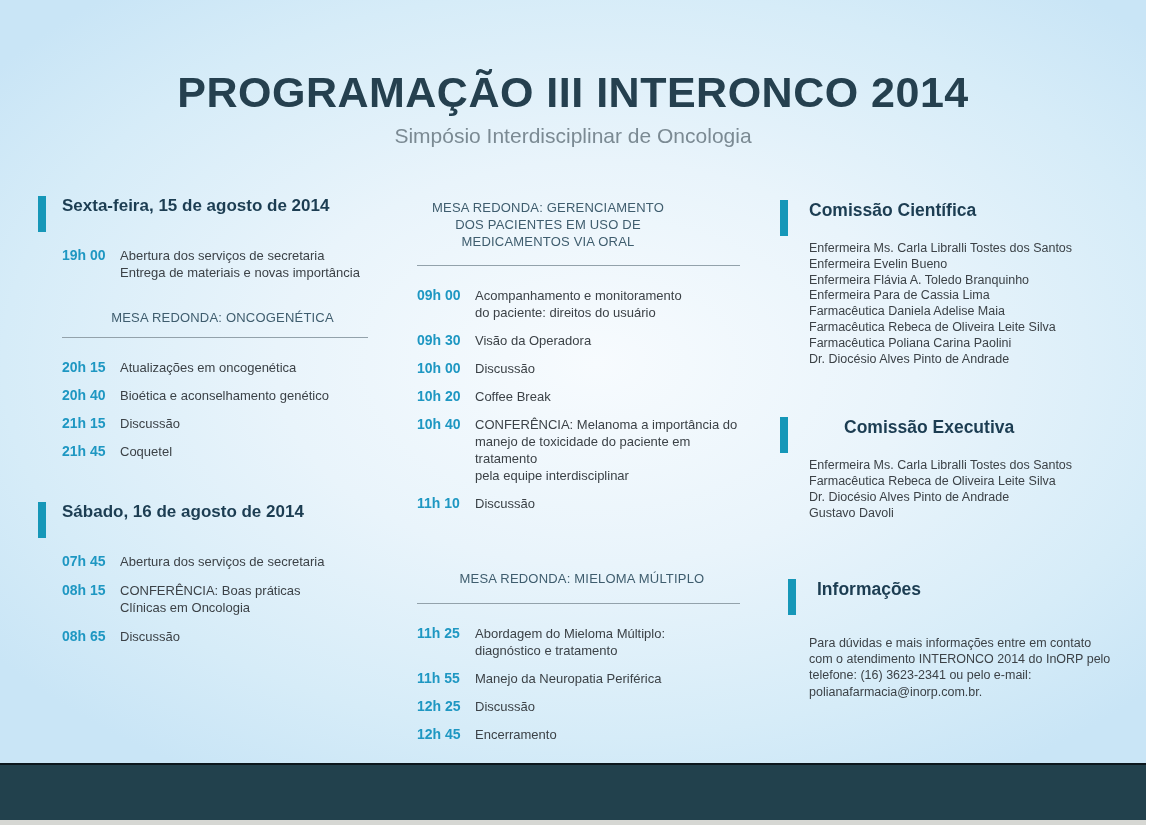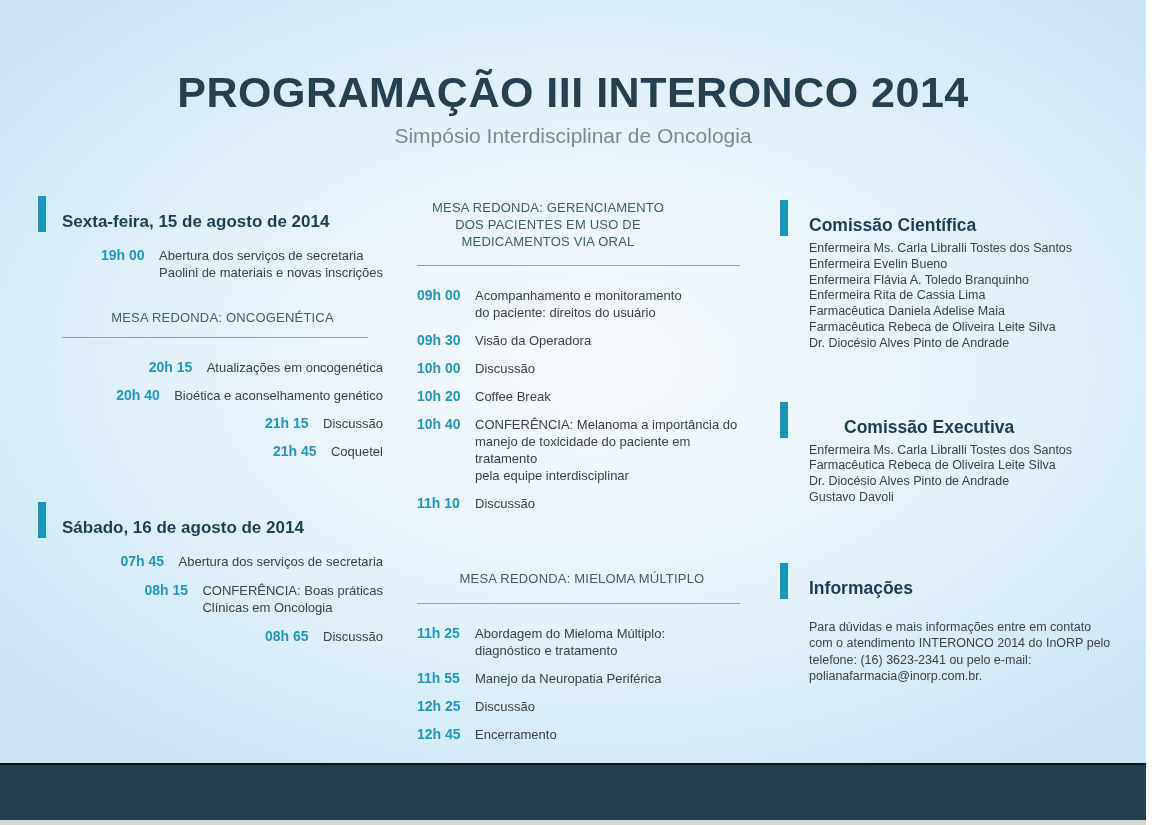--- a/index.html
+++ b/index.html
@@ -14,54 +14,54 @@
   .hdr h1 { font-size:43px; font-weight:bold; color:#25404f; letter-spacing:0.5px; }
   .hdr .sub { font-size:21px; color:#7b8a93; margin-top:7px; }
 
   
   .col { position:absolute; }
   .col-left   { left:38px;  top:196px; width:345px; }
   .col-middle { left:417px; top:199px; width:330px; }
   .col-right  { left:780px; top:200px; width:370px; }
 
   
-  .bar-header { display:flex; align-items:flex-end; }
+  .bar-header { display:flex; align-items:flex-start; }
   .accent-bar { width:8px; height:36px; background:#1697b8; flex:0 0 8px; }
   .bar-header h2 { font-size:17px; font-weight:bold; color:#1c3d52; margin-left:16px; }
   .col-right .bar-header h2 { margin-left:21px; font-size:17.5px; }
 
   
   .mesa-title { font-size:13px; color:#3f5d6e; line-height:1.32; letter-spacing:0.2px;text-align:center; }
   .rule { border:0; border-top:1px solid #93a2ab; height:0; }
 
   
   .row { display:flex; align-items:flex-start; }
   .time { flex:0 0 58px; font-size:14px; font-weight:bold; color:#1e97c2; line-height:17px; }
   .desc { font-size:13px; color:#3c4247; line-height:17px; }
   .desc .line { display:block; }
   .speaker { display:block; font-size:11.5px; color:#8b959c; line-height:15px; margin-top:1px; }
 
   
   .col-left .sched { margin-left:24px; margin-top:15px; }
-  .col-left .row { margin-bottom:12px;justify-content:flex-end; }
+  .col-left .row { margin-bottom:12px; }
   .col-left .mesa { margin-left:24px; margin-top:28px; }
   .col-left .mesa .rule { margin:11px 0 21px; width:306px; }
-  .col-left .mesa .row { margin-bottom:11px;margin-left:28px; }
+  .col-left .mesa .row { margin-bottom:11px; }
   .col-left .day2 { margin-top:42px; }
 
   
   .col-middle .mesa-oral .mesa-title { width:262px; }
   .col-middle .rule { margin:15px 0 21px; width:323px; }
   .col-middle .row { margin-bottom:11px; }
   .col-middle .mesa-mieloma { margin-top:58px; }
 
   
   .names { margin-left:29px; margin-top:5px; font-size:12.5px; color:#3c4247; line-height:15.8px; }
   .r-gap-exec { margin-top:50px;gap:35px; }
-  .r-gap-info { margin-top:57px; }
+  .r-gap-info { margin-top:57px;margin-left:8px; }
   .info-text { margin-left:29px; margin-top:20px; width:302px; font-size:12.5px; color:#3c4247; line-height:16.4px; }
 
   
   .footer-bar { position:absolute; left:0; right:0; bottom:5px; height:57px;
                 background:#22414d; border-top:2px solid #0c171d; }
   .bottom-strip { position:absolute; left:0; right:0; bottom:0; height:5px; background:#d6d7d3; }
 </style>
 </head>
 <body>
 
@@ -77,21 +77,21 @@
     <div class="bar-header">
       <span class="accent-bar"></span>
       <h2>Sexta-feira, 15 de agosto de 2014</h2>
     </div>
 
     <div class="sched">
       <div class="row">
         <span class="time">19h 00</span>
         <span class="desc">
           <span class="line">Abertura dos serviços de secretaria</span>
-          <span class="line">Paolini de materiais e novas inscrições</span>
+          <span class="line">Entrega de materiais e novas importância</span>
         </span>
       </div>
     </div>
 
     <div class="mesa">
       <div class="mesa-title">MESA REDONDA: ONCOGENÉTICA</div>
       <hr class="rule">
       <div class="row">
         <span class="time">20h 15</span>
         <span class="desc">
@@ -226,23 +226,24 @@
   <div class="col col-right">
 
     <div class="bar-header">
       <span class="accent-bar"></span>
       <h2>Comissão Científica</h2>
     </div>
     <div class="names">
       <div>Enfermeira Ms. Carla Libralli Tostes dos Santos</div>
       <div>Enfermeira Evelin Bueno</div>
       <div>Enfermeira Flávia A. Toledo Branquinho</div>
-      <div>Enfermeira Rita de Cassia Lima</div>
+      <div>Enfermeira Para de Cassia Lima</div>
       <div>Farmacêutica Daniela Adelise Maia</div>
       <div>Farmacêutica Rebeca de Oliveira Leite Silva</div>
+      <div>Farmacêutica Poliana Carina Paolini</div>
       <div>Dr. Diocésio Alves Pinto de Andrade</div>
     </div>
 
     <div class="bar-header r-gap-exec">
       <span class="accent-bar"></span>
       <h2>Comissão Executiva</h2>
     </div>
     <div class="names">
       <div>Enfermeira Ms. Carla Libralli Tostes dos Santos</div>
       <div>Farmacêutica Rebeca de Oliveira Leite Silva</div>

